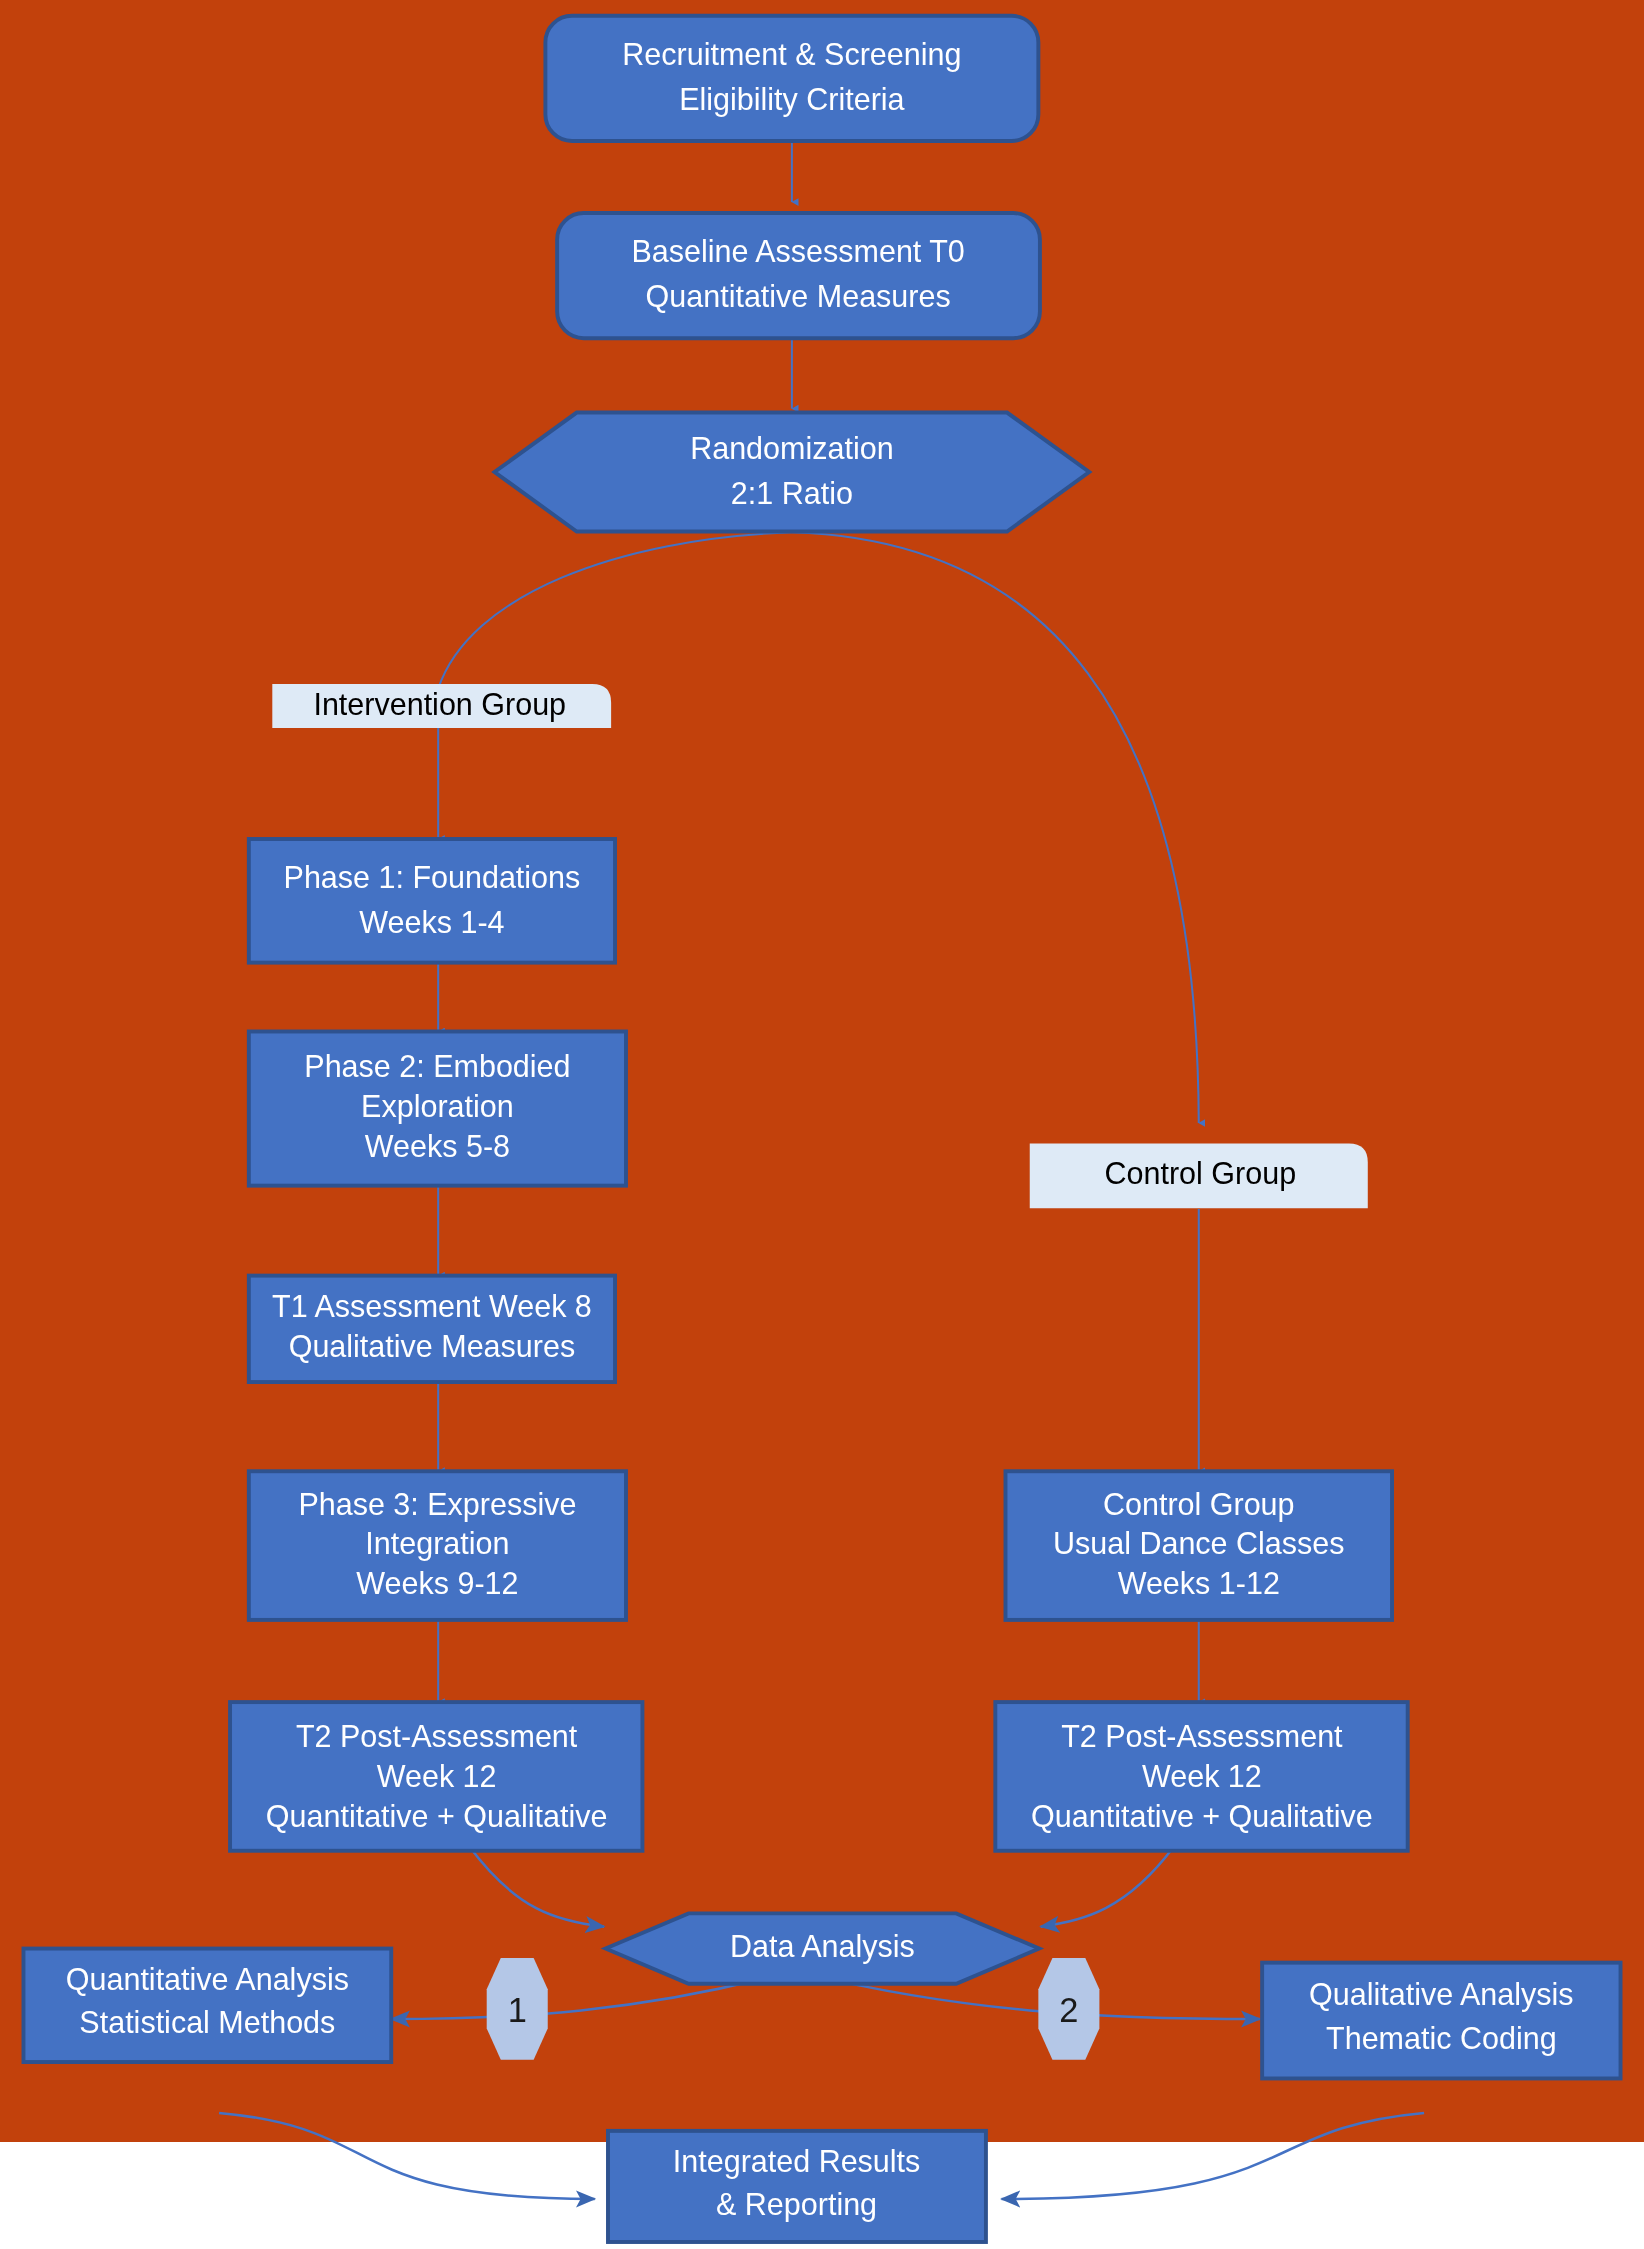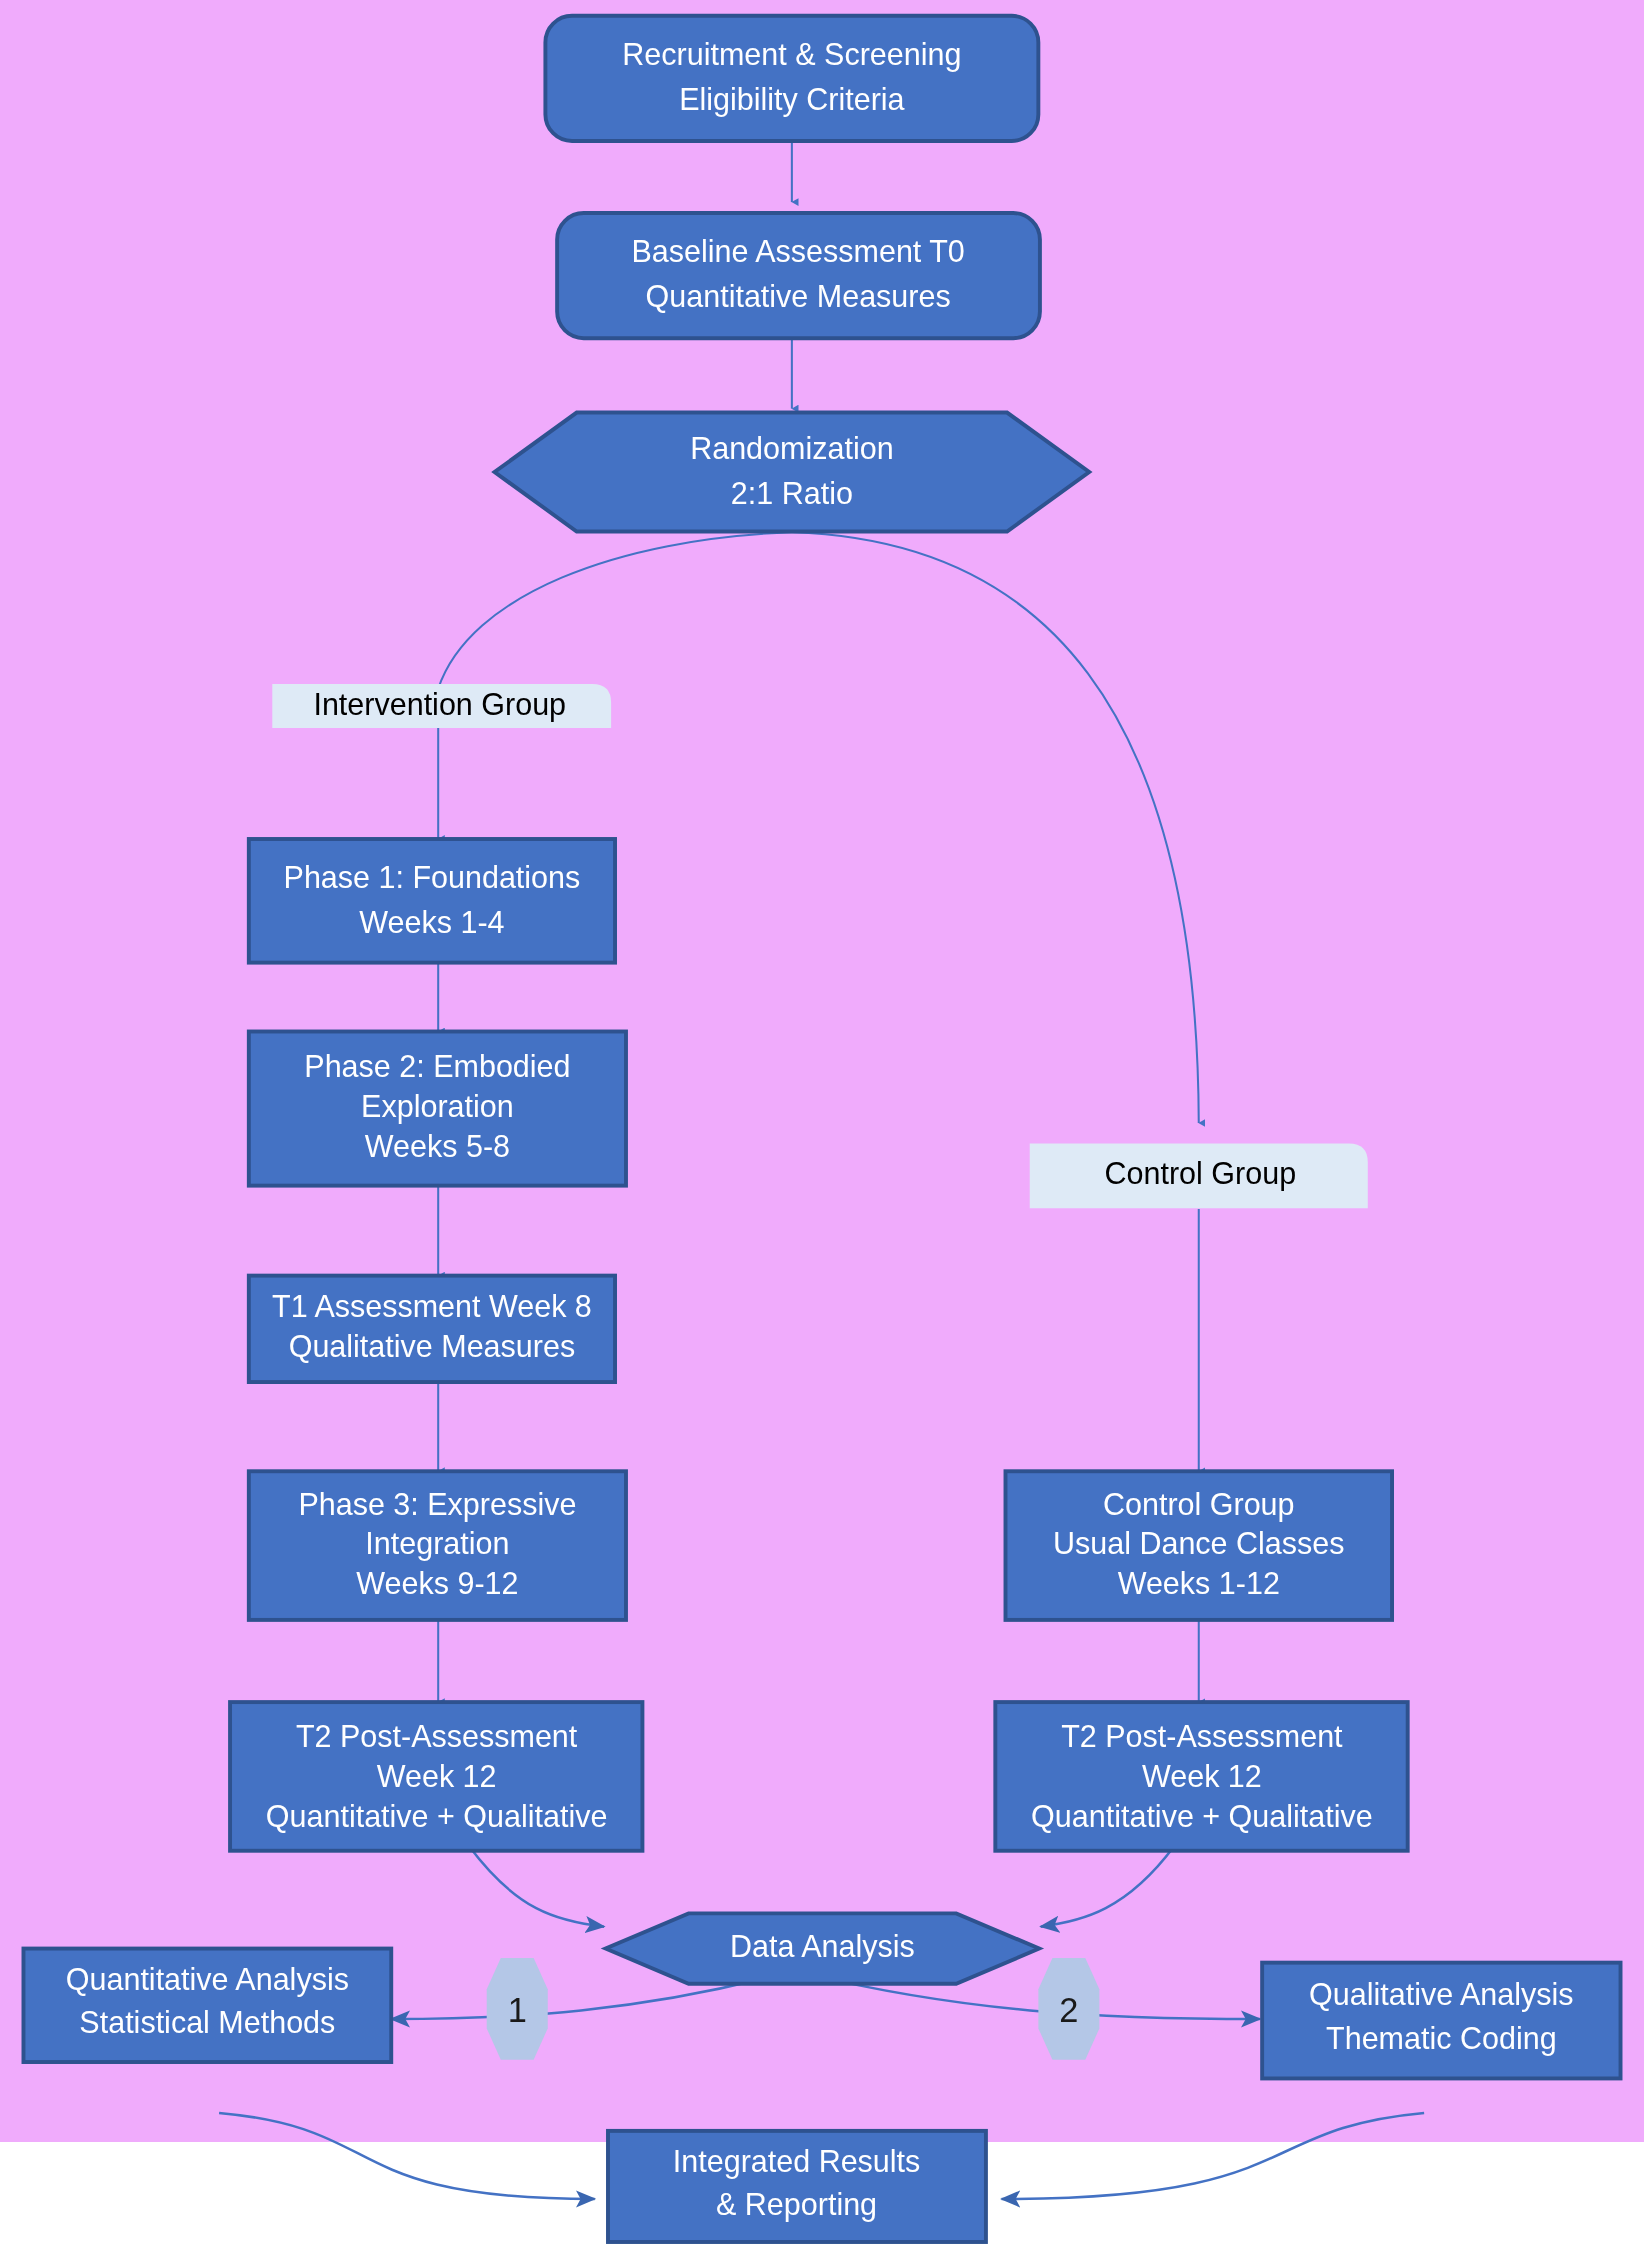--- a/index.html
+++ b/index.html
@@ -10,21 +10,21 @@
   body {
     width: 1644px;
     height: 2250px;
     font-family: "Liberation Sans", sans-serif;
     overflow: hidden;
   }
   #flowchart-root {
     position: relative;
     width: 1644px;
     height: 2142px;
-    background: #f0abfc;
+    background: #c2410c;
   }
   svg#diagram {
     display: block;
     width: 1644px;
     height: 2250px;
   }
   .node-text {
     fill: #ffffff;
     font-family: "Liberation Sans", sans-serif;
     font-size: 39px;

